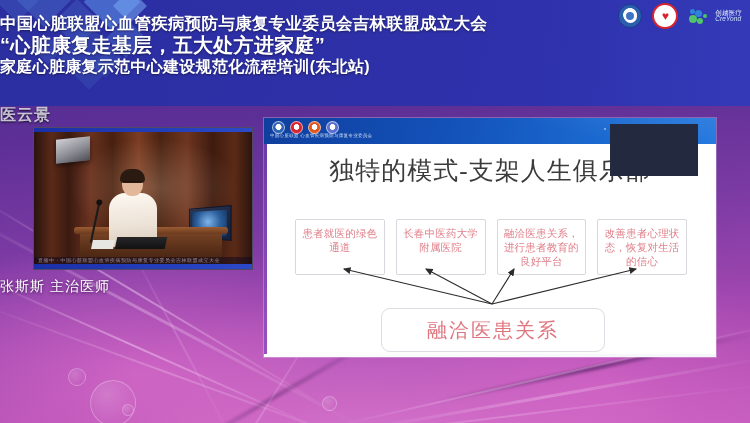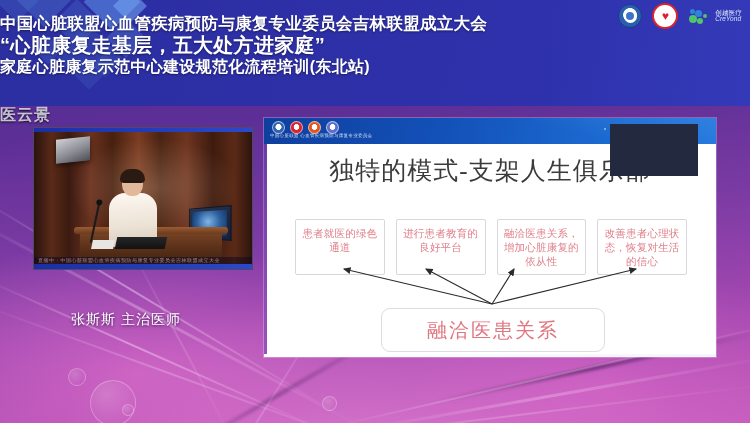--- a/index.html
+++ b/index.html
@@ -241,24 +241,22 @@
   .vid-ticker span{
     display:block; font-size:5px; color:rgba(230,220,240,.55);
     line-height:7px; white-space:nowrap; padding-left:4px;
     letter-spacing:.5px;
   }
 
   .speaker-block {
     position: absolute;
     left: 0; top: 276px;
     width: 252px;
-    text-align: center;
     color: #ffffff;
     text-shadow: 0 1px 3px rgba(50,0,70,.85);
-    margin-top: 33px;
   }
   .speaker-name { font-size: 14px; line-height: 21px; letter-spacing: 1px; }
   .speaker-org  { font-size: 14px; line-height: 21px; letter-spacing: 1px; }
 
   
   .slide {
     position: absolute;
     left: 264px; top: 118px;
     width: 452px; height: 239px;
     background: #ffffff;
@@ -457,22 +455,22 @@
         <i style="left:76px;top:4px"></i>
       </div>
     </div>
 
     <div class="slide-dark-block"></div>
 
     <div class="slide-title">独特的模式-支架人生俱乐部</div>
 
     <div class="boxes">
       <div class="box">患者就医的绿色通道</div>
-      <div class="box">进行患者教育的良好平台</div>
-      <div class="box">融洽医患关系，增加心脏康复的依从性</div>
+      <div class="box">长春中医药大学附属医院</div>
+      <div class="box">融洽医患关系，进行患者教育的良好平台</div>
       <div class="box">改善患者心理状态，恢复对生活的信心</div>
     </div>
 
     <svg class="arrows" viewBox="0 0 452 239">
       <defs>
         <marker id="ah" markerWidth="7" markerHeight="7" refX="6" refY="3.2" orient="auto">
           <path d="M0,0 L7,3.2 L0,6.4 z" fill="#2c2c2c"></path>
         </marker>
       </defs>
       <g stroke="#2c2c2c" stroke-width="1.1" fill="none" marker-end="url(#ah)">

